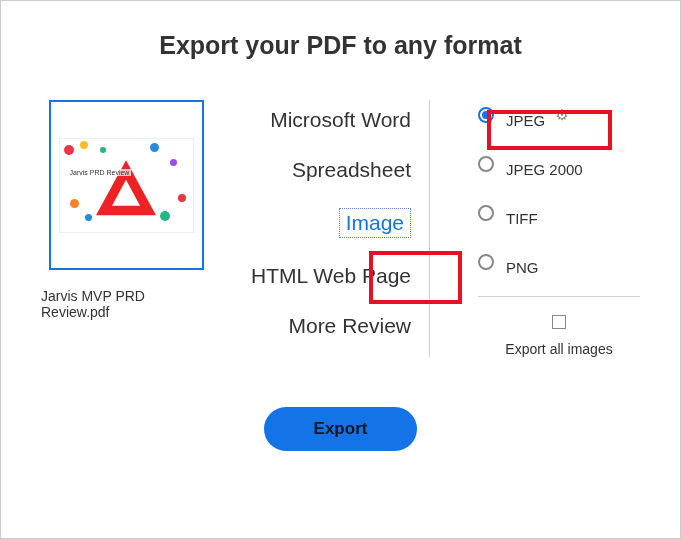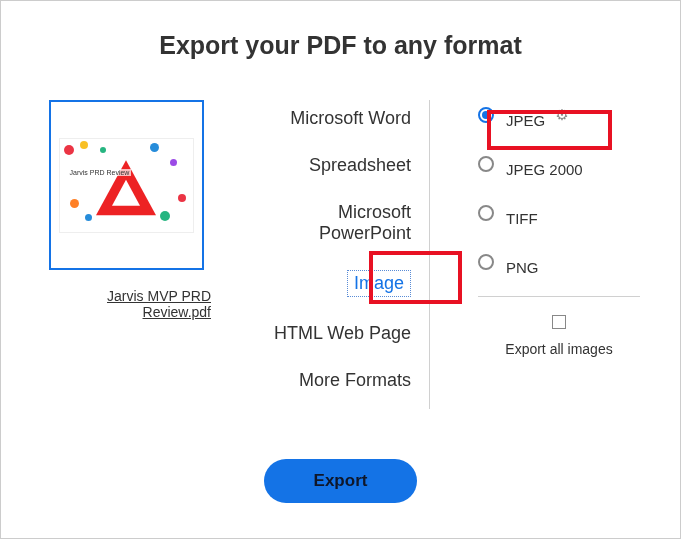--- a/index.html
+++ b/index.html
@@ -83,34 +83,33 @@
   .thumb-caption {
     font-size: 7px;
     color: #333;
     position: absolute;
     top: 30px;
     left: 8px;
     background: rgba(255,255,255,0.7);
     padding: 0 2px;
   }
   .filename {
-    text-align: right;
+    text-align: left;
     font-size: 14px;
     color: #333;
     margin-top: 18px;
-    text-decoration: underline;
   }
   .formats-col {
     flex: 1;
     text-align: right;
     padding-right: 18px;
     border-right: 1px solid #d0d0d0;
   }
   .format-item {
-    font-size: 18px;
+    font-size: 21px;
     color: #333;
     padding: 8px 0 18px 0;
     cursor: pointer;
   }
   .format-item.selected {
     color: #1473e6;
   }
   .image-wrap {
     display: inline-block;
     border: 1px dotted #5a8cd6;
@@ -237,26 +236,25 @@
           </div>
           <div class="thumb-caption">Jarvis PRD Review</div>
         </div>
       </div>
       <div class="filename">Jarvis MVP PRD Review.pdf</div>
     </div>
 
     <div class="formats-col">
       <div class="format-item">Microsoft Word</div>
       <div class="format-item">Spreadsheet</div>
-      <div class="format-item">Microsoft PowerPoint</div>
       <div class="format-item selected">
         <span class="image-wrap">Image</span>
       </div>
       <div class="format-item">HTML Web Page</div>
-      <div class="format-item">More Formats</div>
+      <div class="format-item">More Review</div>
     </div>
 
     <div class="options-col">
       <div class="radio-row">
         <span class="radio checked"></span>
         <span class="label">JPEG</span>
         <span class="gear">⚙</span>
       </div>
       <div class="radio-row">
         <span class="radio"></span>

